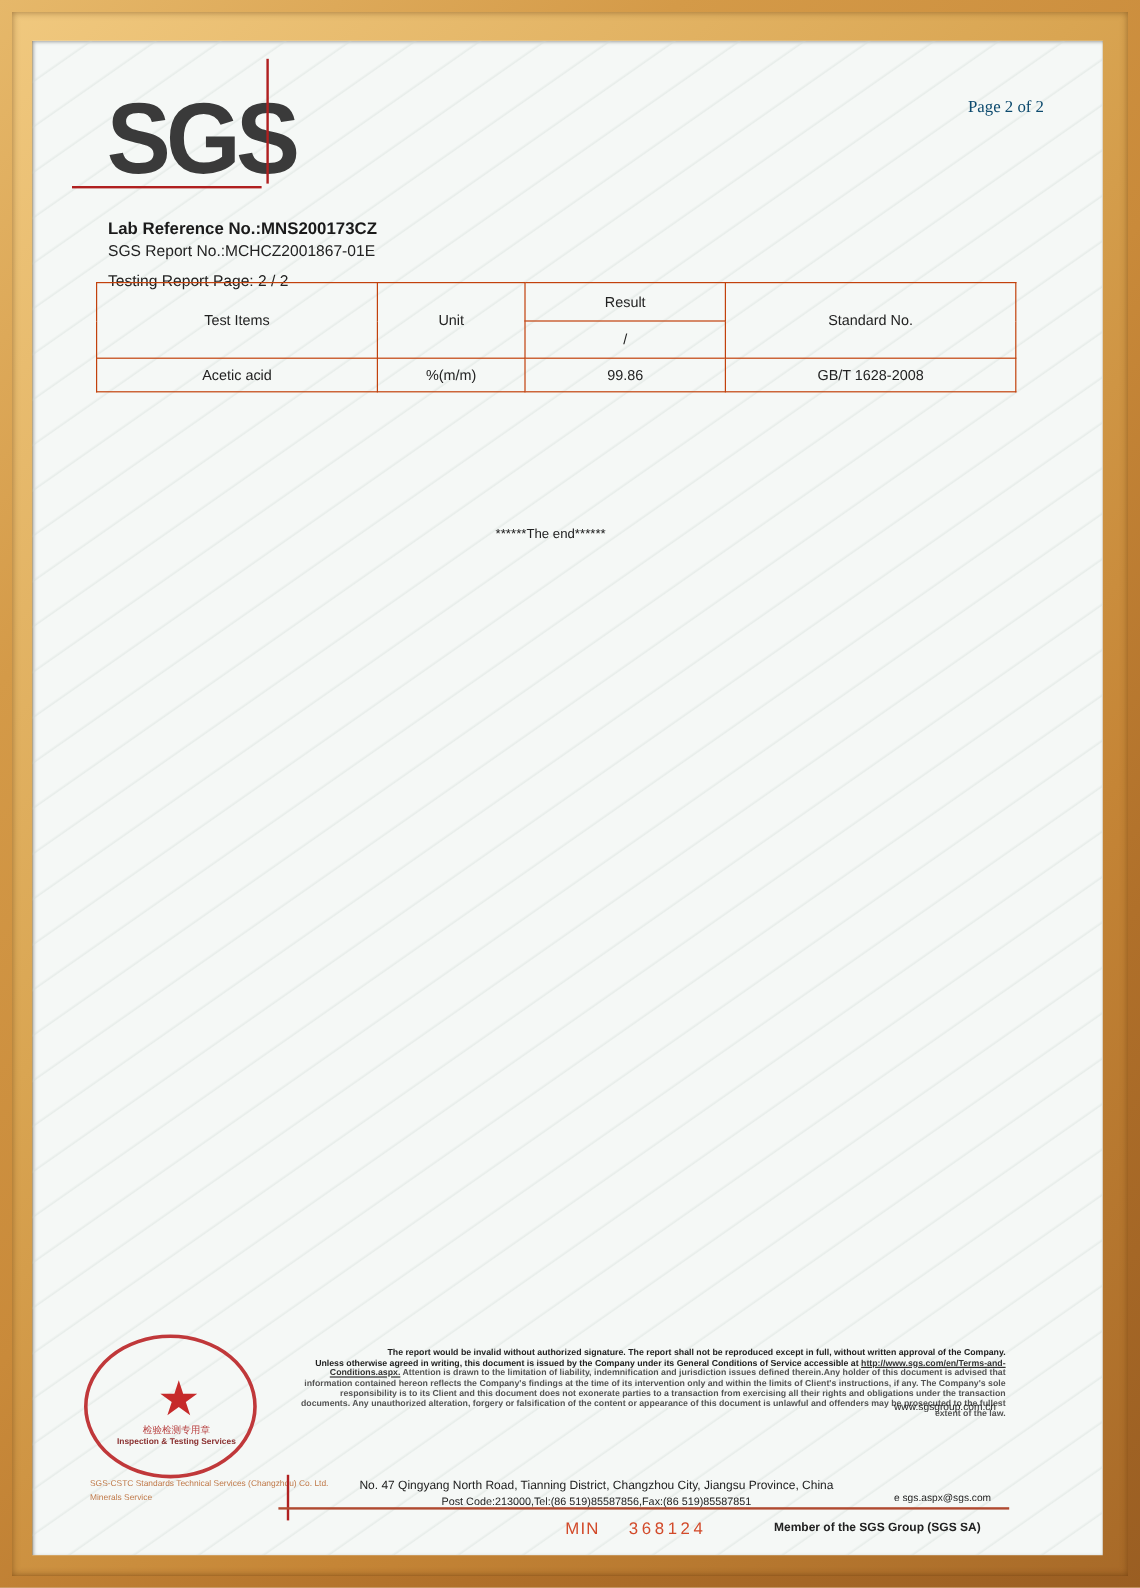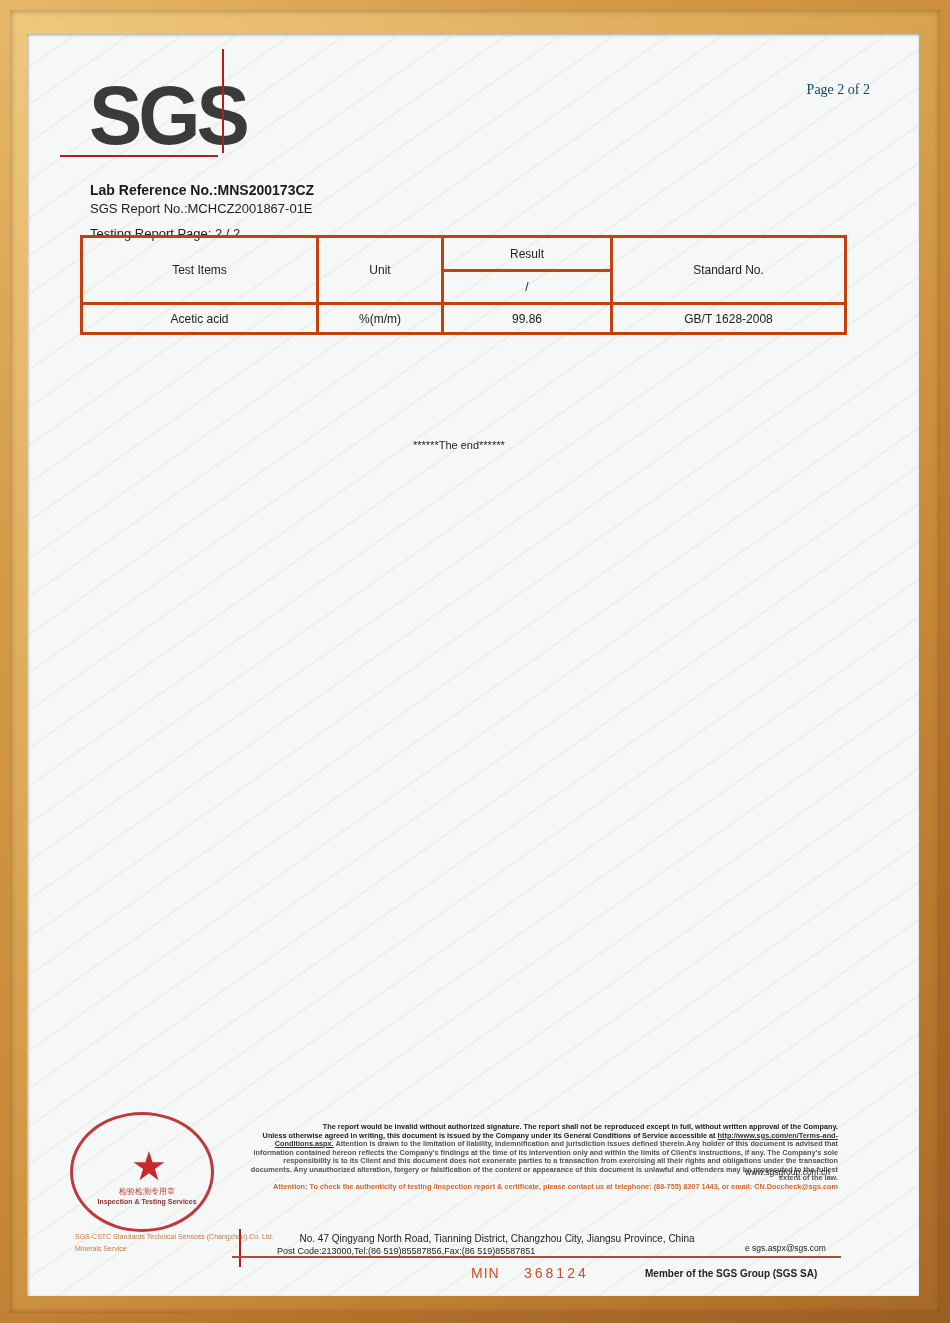--- a/index.html
+++ b/index.html
@@ -40,21 +40,21 @@
   .page-of { right: 49px; top: 48px; font-size: 14px; color: #0c4a6e; font-family: Liberation Serif, serif; }
   .lab-ref { left: 63px; top: 148px; font-size: 14px; font-weight: bold; color: #1a1a1a; }
   .report-no { left: 63px; top: 167px; font-size: 13px; color: #222; }
   .testing-page { left: 63px; top: 192px; font-size: 13px; color: #222; text-align: right; }
 
   table.results {
     position: absolute; left: 53px; top: 201px; width: 767px;
     border-collapse: collapse; font-size: 12px; color: #222;
   }
   table.results td {
-    border: 3px solid #c2410c; text-align: center; vertical-align: middle; padding: 0;
+    border: 1px solid #c2410c; text-align: center; vertical-align: middle; padding: 0;
   }
   .r-head1 td { height: 31px; }
   .r-head2 td { height: 30px; }
   .r-data td { height: 27px; }
 
   .remark { left: 58px; top: 384px; font-size: 12px; color: #222; }
   .the-end { left: 386px; top: 405px; font-size: 11px; color: #222; }
 
   
   .footer-legal {
@@ -69,21 +69,21 @@
     box-sizing: border-box;
   }
   .seal-star { left: 104px; top: 1112px; font-size: 40px; color: #c62a2a; line-height: 1; }
   .seal-cn { left: 75px; top: 1152px; width: 90px; font-size: 8px; color: #b84040; text-align: center; }
   .seal-en { left: 66px; top: 1164px; width: 108px; font-size: 7px; color: #8a3030; text-align: center; font-weight: bold; }
   .seal-org { left: 48px; top: 1199px; font-size: 7px; color: #c07a4a; }
   .seal-org2 { left: 48px; top: 1211px; font-size: 7px; color: #c07a4a; }
   .foot-vline { left: 212px; top: 1195px; width: 1.5px; height: 38px; background: #b02020; }
   .foot-hline { left: 205px; top: 1222px; width: 609px; height: 1.5px; background: #b04a30; }
   .addr1 { left: 250px; top: 1199px; width: 440px; text-align: center; font-size: 10px; color: #222; }
-  .addr2 { left: 250px; top: 1212px; width: 440px; text-align: left; font-size: 9px; color: #222; }
+  .addr2 { left: 250px; top: 1212px; width: 440px; text-align: center; font-size: 9px; color: #222; }
   .web { left: 718px; top: 1133px; font-size: 8.5px; color: #222; }
   .email { left: 718px; top: 1209px; font-size: 8.5px; color: #222; }
   .min-label { left: 444px; top: 1231px; font-size: 14px; color: #d24a2a; letter-spacing: 1px; }
   .min-num { left: 497px; top: 1231px; font-size: 14px; color: #d24a2a; letter-spacing: 3px; }
   .member { left: 618px; top: 1234px; font-size: 10px; font-weight: bold; color: #222; }
 </style>
 </head>
 <body>
 
 <div class="frame">
@@ -130,21 +130,20 @@
   <div class="abs seal-cn">检验检测专用章</div>
   <div class="abs seal-en">Inspection &amp; Testing Services</div>
   <div class="abs seal-org">SGS-CSTC Standards Technical Services (Changzhou) Co. Ltd.</div>
   <div class="abs seal-org2">Minerals Service</div>
 
   <div class="abs footer-legal">
     <span class="dark">The report would be invalid without authorized signature. The report shall not be reproduced except in full, without written approval of the Company.</span><br>
     <span class="dark">Unless otherwise agreed in writing, this document is issued by the Company under its General Conditions of Service accessible at</span>
     <span class="link">http://www.sgs.com/en/Terms-and-Conditions.aspx.</span>
     <span>Attention is drawn to the limitation of liability, indemnification and jurisdiction issues defined therein.Any holder of this document is advised that information contained hereon reflects the Company's findings at the time of its intervention only and within the limits of Client's instructions, if any. The Company's sole responsibility is to its Client and this document does not exonerate parties to a transaction from exercising all their rights and obligations under the transaction documents. Any unauthorized alteration, forgery or falsification of the content or appearance of this document is unlawful and offenders may be prosecuted to the fullest extent of the law.</span><br>
-    <span class="footer-attn">Attention: To check the authenticity of testing /inspection report &amp; certificate, please contact us at telephone: (86-755) 8307 1443, or email: CN.Doccheck@sgs.com</span>
   </div>
 
   <div class="abs foot-vline"></div>
   <div class="abs foot-hline"></div>
 
   <div class="abs addr1">No. 47 Qingyang North Road, Tianning District, Changzhou City, Jiangsu Province, China</div>
   <div class="abs addr2">Post Code:213000,Tel:(86 519)85587856,Fax:(86 519)85587851</div>
   <div class="abs web">www.sgsgroup.com.cn</div>
   <div class="abs email">e  sgs.aspx@sgs.com</div>
 

